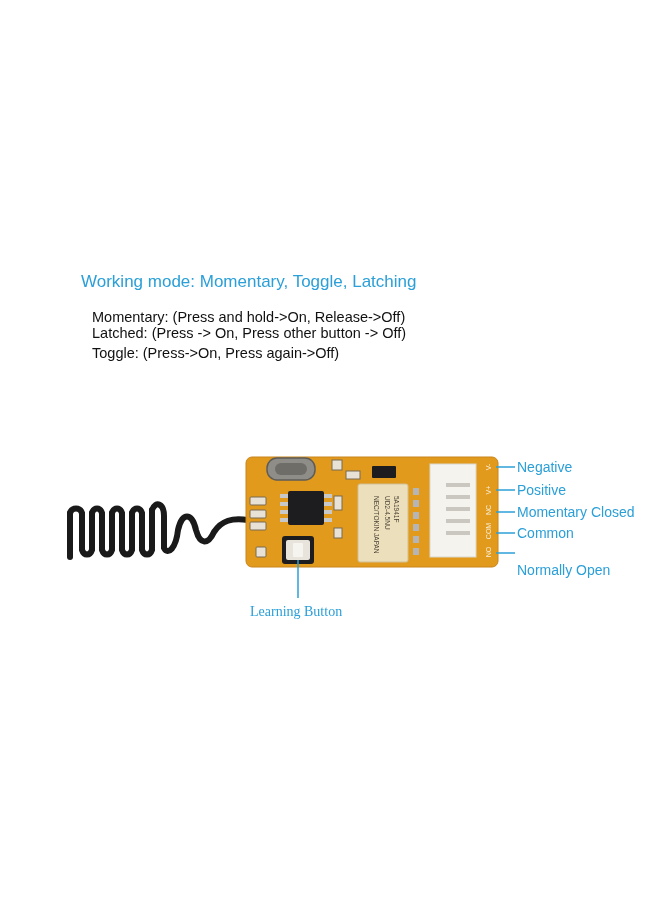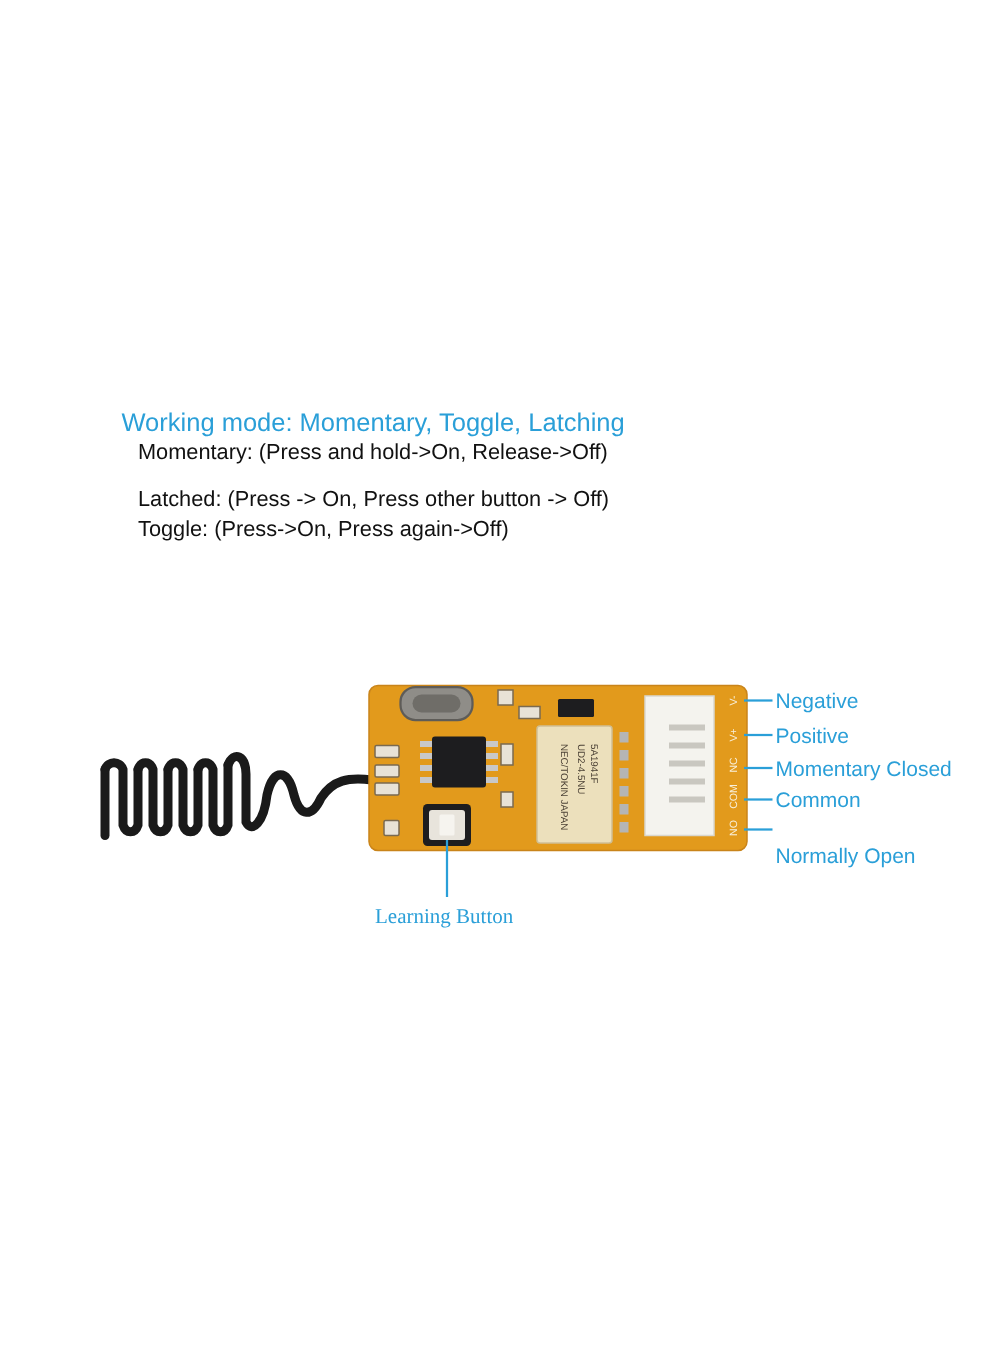--- a/index.html
+++ b/index.html
@@ -1,19 +1,19 @@
 <!DOCTYPE html>
 <html><head>
 <meta charset="utf-8">
 <style>
   html, body { margin: 0; padding: 0; background: #ffffff; }
   body { width: 660px; height: 900px; position: relative; overflow: hidden; font-family: "Liberation Sans", sans-serif; }
   .title { position: absolute; left: 81px; top: 272px; font-size: 17px; color: #2a9fd8; white-space: nowrap; }
   .desc { position: absolute; left: 92px; font-size: 14.5px; color: #111111; white-space: nowrap; }
-  .desc.l1 { top: 294px; }
+  .desc.l1 { top: 309px; }
   .desc.l2 { top: 325px; }
   .desc.l3 { top: 345px; }
   .diagram { position: absolute; left: 0; top: 440px; width: 660px; height: 200px; }
   .pin-label { position: absolute; left: 517px; font-size: 14px; color: #2a9fd8; white-space: nowrap; }
   .learn-label { position: absolute; left: 250px; top: 604px; font-size: 14px; color: #2a9fd8; white-space: nowrap; font-family: Liberation Serif, serif; }
 </style>
 </head>
 <body>
 
 <div class="title">Working mode: Momentary, Toggle, Latching</div>

